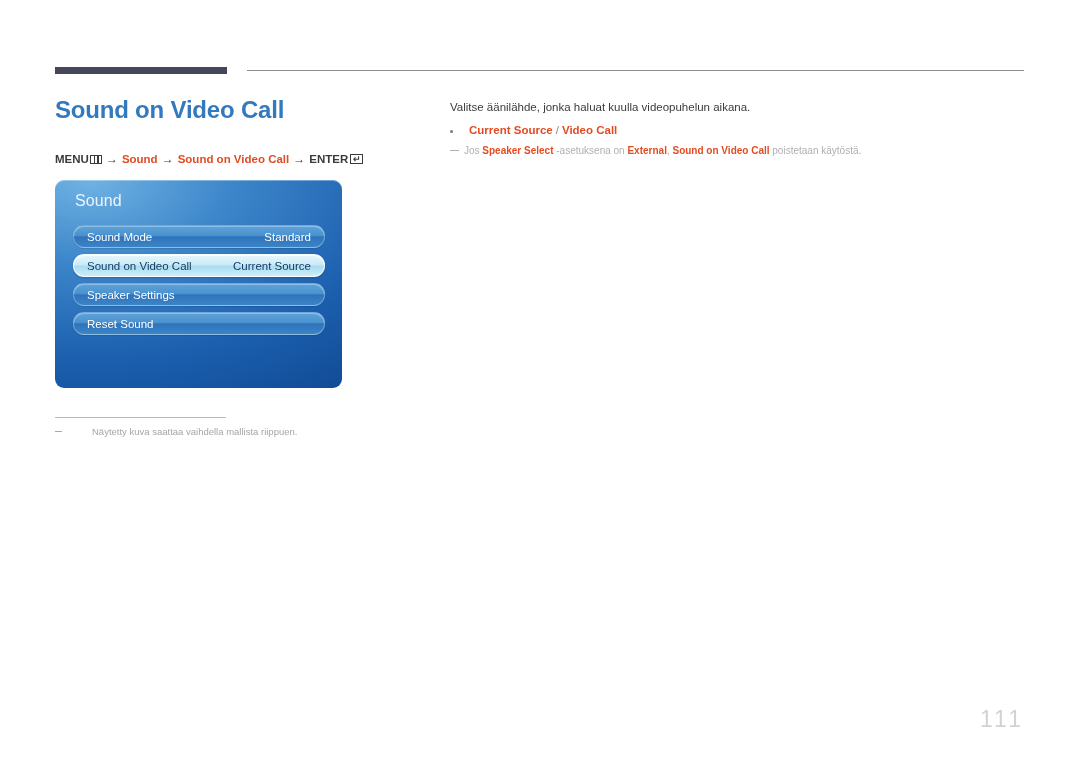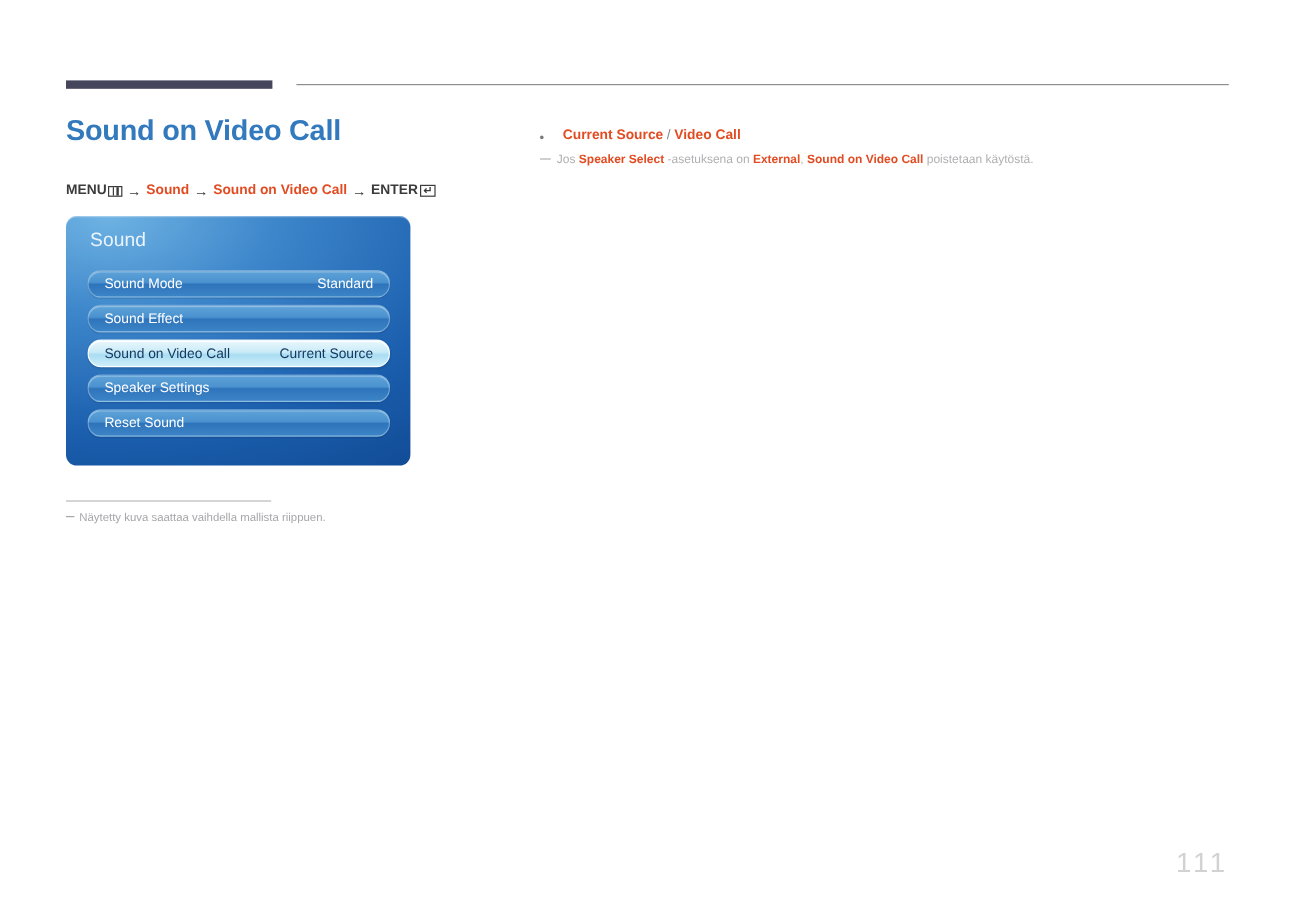--- a/index.html
+++ b/index.html
@@ -163,20 +163,21 @@
   }
   .foot-note {
     position: absolute;
     left: 55px;
     top: 426px;
     font-size: 9.5px;
     color: #a6a6aa;
     white-space: nowrap;
     display: flex;
     align-items: baseline;
+    gap: 26px;
   }
   .foot-note .dash {
     display: inline-block;
     width: 7px;
     height: 1px;
     background: #a6a6aa;
     margin-right: 4px;
     position: relative;
     top: -3px;
   }
@@ -265,24 +266,20 @@
 
 <div class="osd-panel">
   <div class="osd-heading">Sound</div>
   <div class="osd-list">
 
     <div class="osd-row">
       <span class="row-label">Sound Mode</span>
       <span class="row-value">Standard</span>
     </div>
 
-    <div class="osd-row">
-      <span class="row-label">Sound Effect</span>
-      <span class="row-value"></span>
-    </div>
 
     <div class="osd-row selected">
       <span class="row-label">Sound on Video Call</span>
       <span class="row-value">Current Source</span>
     </div>
 
     <div class="osd-row">
       <span class="row-label">Speaker Settings</span>
       <span class="row-value"></span>
     </div>
@@ -295,20 +292,21 @@
   </div>
 </div>
 
 <div class="foot-rule"></div>
 <div class="foot-note">
   <span class="dash"></span>
   <span>Näytetty kuva saattaa vaihdella mallista riippuen.</span>
 </div>
 
 <div class="desc-block">
+  <div class="desc-intro">Valitse äänilähde, jonka haluat kuulla videopuhelun aikana.</div>
 
   <div class="desc-bullet">
     <span class="dot"></span>
     <span>
       <span class="opt">Current Source</span><span class="sep">/</span><span class="opt">Video Call</span>
     </span>
   </div>
 
   <div class="desc-note">
     <span class="dash"></span>

